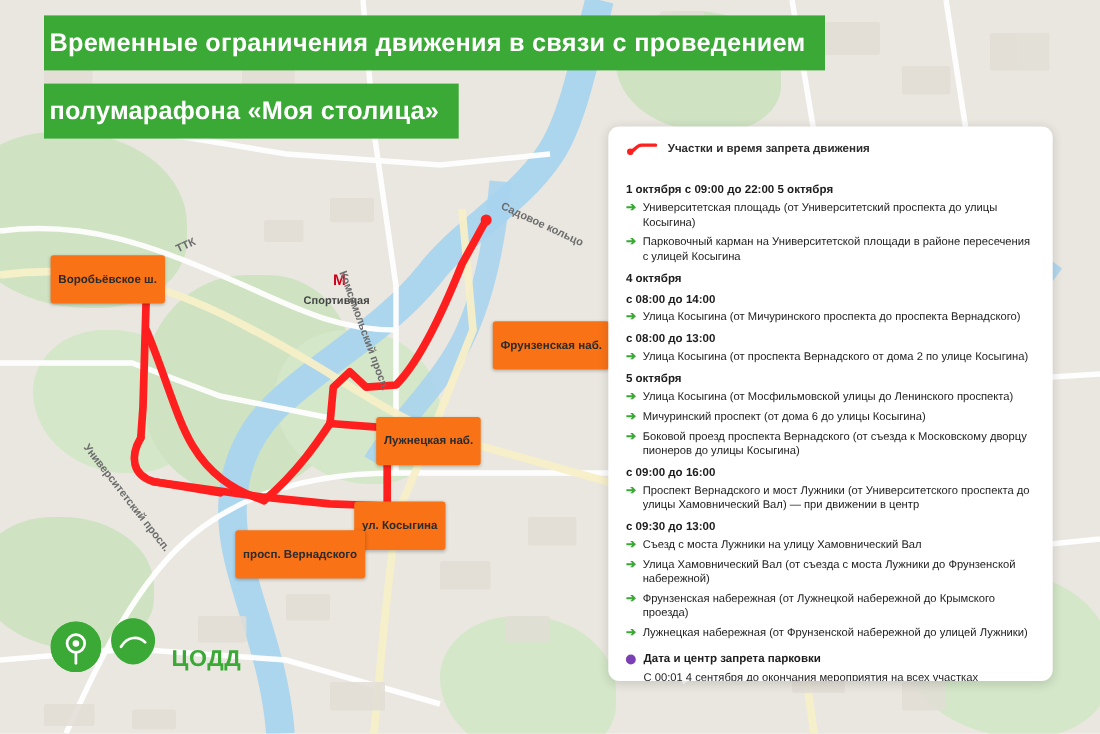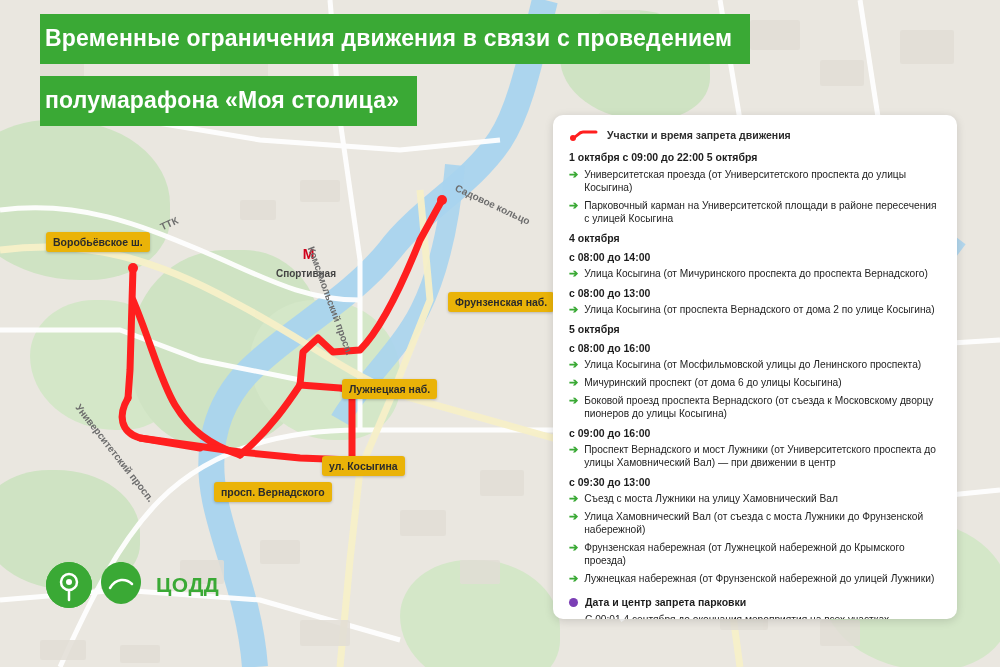--- a/index.html
+++ b/index.html
@@ -48,21 +48,21 @@
     left: 553px; top: 115px;
     width: 404px; height: 504px;
     background: #ffffff;
     border-radius: 10px;
     box-shadow: 0 2px 10px rgba(0,0,0,0.14);
     padding: 14px 16px 10px 16px;
     overflow: hidden;
   }
   .panel-head {
     display: flex; align-items: center; gap: 8px;
-    margin-bottom: 10px;
+    margin-bottom: 25px;
   }
   .panel-head .sq-title {
     font-size: 10.5px; font-weight: bold; color: #2d2d2d;
   }
   .legend-swatch {
     width: 30px; height: 12px; position: relative; flex: none;
   }
   .legend-swatch svg { display: block; }
   .date-hdr {
     font-size: 10.5px; font-weight: bold; color: #1d1d1d;
@@ -93,26 +93,26 @@
   }
   .park-title { font-size: 10.5px; font-weight: bold; color: #1d1d1d; }
   .park-text {
     font-size: 10.2px; line-height: 13px; color: #232323;
     margin-left: 16px;
   }
 
   
   .mlabel {
     position: absolute;
-    background: #eab308;
+    background: #f97316;
     border-radius: 3px;
     font-size: 10.5px;
     font-weight: bold;
     color: #2b2b2b;
-    padding: 4px 7px;
+    padding: 16px 7px;
     box-shadow: 0 1px 3px rgba(0,0,0,0.22);
     white-space: nowrap;
   }
   .street-text {
     position: absolute;
     font-size: 10px;
     color: #6d6d6d;
     font-weight: bold;
     white-space: nowrap;
   }
@@ -125,21 +125,21 @@
     position: absolute;
     width: 17px; height: 17px;
     color: #d0021b;
     font-weight: bold; font-size: 14px;
     text-align: center; line-height: 17px;
   }
 
   
   .logo {
     position: absolute; left: 46px; top: 560px;
-    display: flex; align-items: center; gap: 6px;
+    display: flex; align-items: flex-end; gap: 6px;
   }
   .logo-circle {
     width: 46px; height: 46px; border-radius: 50%;
     background: #3aa935; position: relative;
   }
   .logo-text {
     color: #3aa935; font-weight: bold; font-size: 21px;
     margin-left: 6px; letter-spacing: 0.5px;
   }
 </style>
@@ -267,41 +267,40 @@
           <path d="M3 9 C 8 9, 9 3, 14 3 L 27 3" stroke="#ff1f1f" stroke-width="3" fill="none" stroke-linecap="round"></path>
           <circle cx="4" cy="9" r="3" fill="#ff1f1f"></circle>
         </svg>
       </span>
       <span class="sq-title">Участки и время запрета движения</span>
     </div>
 
     <div class="date-hdr">1 октября с 09:00 до 22:00 5 октября</div>
     <div class="item">
       <span class="arrow">➔</span>
-      <span class="item-text">Университетская проезда (от Университетского проспекта до улицы Косыгина)</span>
+      <span class="item-text">Университетская площадь (от Университетский проспекта до улицы Косыгина)</span>
     </div>
     <div class="item">
       <span class="arrow">➔</span>
       <span class="item-text">Парковочный карман на Университетской площади в районе пересечения с улицей Косыгина</span>
     </div>
 
     <div class="date-hdr">4 октября</div>
     <div class="time-hdr">с 08:00 до 14:00</div>
     <div class="item">
       <span class="arrow">➔</span>
       <span class="item-text">Улица Косыгина (от Мичуринского проспекта до проспекта Вернадского)</span>
     </div>
     <div class="time-hdr">с 08:00 до 13:00</div>
     <div class="item">
       <span class="arrow">➔</span>
       <span class="item-text">Улица Косыгина (от проспекта Вернадского от дома 2 по улице Косыгина)</span>
     </div>
 
     <div class="date-hdr">5 октября</div>
-    <div class="time-hdr">с 08:00 до 16:00</div>
     <div class="item">
       <span class="arrow">➔</span>
       <span class="item-text">Улица Косыгина (от Мосфильмовской улицы до Ленинского проспекта)</span>
     </div>
     <div class="item">
       <span class="arrow">➔</span>
       <span class="item-text">Мичуринский проспект (от дома 6 до улицы Косыгина)</span>
     </div>
     <div class="item">
       <span class="arrow">➔</span>

